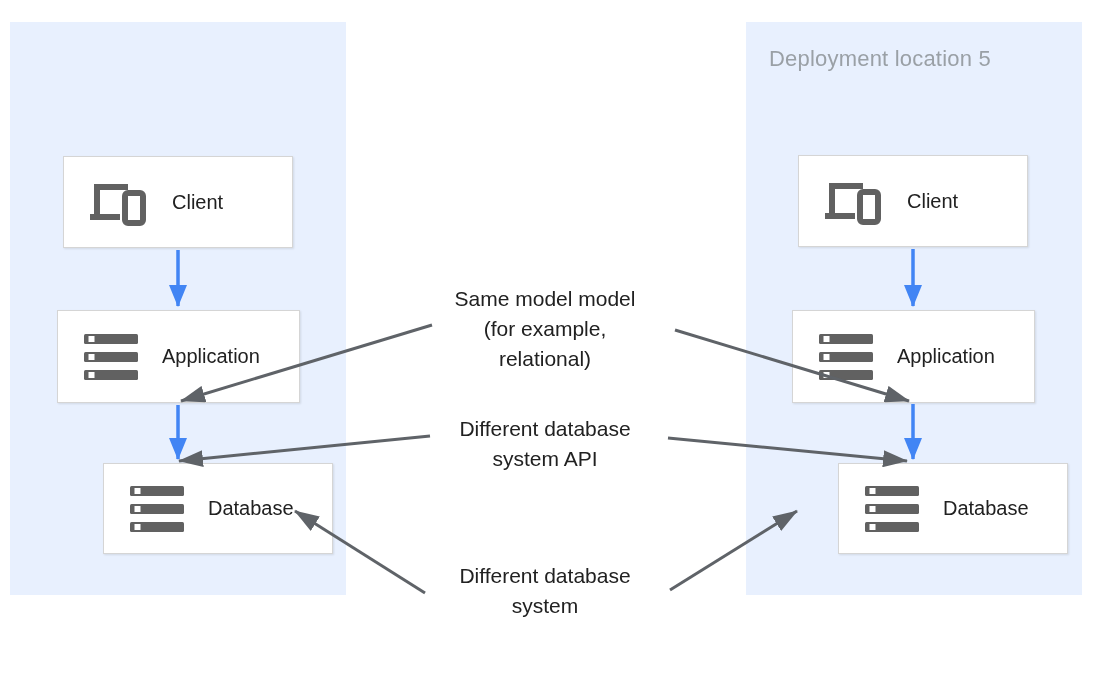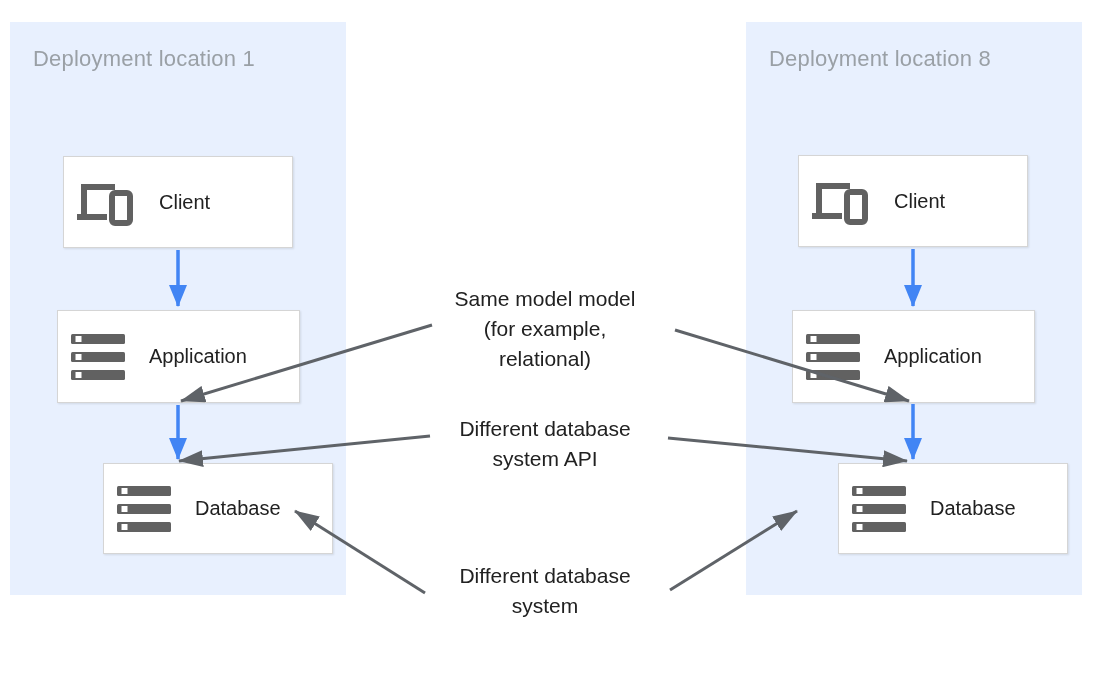--- a/index.html
+++ b/index.html
@@ -28,21 +28,21 @@
     letter-spacing: 0.2px;
     white-space: nowrap;
   }
   .node {
     position: absolute;
     background: #ffffff;
     border: 1px solid #d5d5d5;
     box-shadow: 1px 1px 2px rgba(0,0,0,0.10);
     display: flex;
     align-items: center;
-    padding-left: 13px;
+    padding-left: 26px;
     gap: 24px;
     box-sizing: border-box;
   }
   .node-client      { left: 53px; top: 134px; width: 230px; height: 92px; }
   .node-application { left: 47px; top: 288px; width: 243px; height: 93px; }
   .node-database    { left: 53px; top: 441px; width: 230px; height: 91px; margin-left: 40px; }
   .panel-2 .node-client      { left: 52px; top: 133px; }
   .panel-2 .node-application { left: 46px; top: 288px; }
   .panel-2 .node-database    { left: 52px; top: 441px; }
   .node-label {
@@ -71,21 +71,20 @@
   .note-1 { top: 284px; }
   .note-2 { top: 414px; }
   .note-3 { top: 561px; }
 </style>
 </head>
 <body>
 
 <div class="canvas">
 
   <section class="panel panel-1">
-    <div class="panel-title">Deployment location 1</div>
 
     <div class="node node-client">
       <svg class="icon" width="58" height="48" viewBox="0 0 58 48" aria-hidden="true">
         <path fill="#616161" d="M4 6 h34 v6 H10 v24 H4 Z"></path>
         <path fill="#616161" d="M0 36 h30 v6 H0 Z"></path>
         <rect x="35" y="15" width="18" height="30" rx="3" fill="#ffffff" stroke="#616161" stroke-width="6"></rect>
       </svg>
       <span class="node-label">Client</span>
     </div>
 
@@ -116,21 +115,21 @@
           <rect x="4.5" y="2" width="6" height="6"></rect>
           <rect x="4.5" y="20" width="6" height="6"></rect>
           <rect x="4.5" y="38" width="6" height="6"></rect>
         </g>
       </svg>
       <span class="node-label">Database</span>
     </div>
   </section>
 
   <section class="panel panel-2">
-    <div class="panel-title">Deployment location 8</div>
+    <div class="panel-title">Deployment location 5</div>
 
     <div class="node node-client">
       <svg class="icon" width="58" height="48" viewBox="0 0 58 48" aria-hidden="true">
         <path fill="#616161" d="M4 6 h34 v6 H10 v24 H4 Z"></path>
         <path fill="#616161" d="M0 36 h30 v6 H0 Z"></path>
         <rect x="35" y="15" width="18" height="30" rx="3" fill="#ffffff" stroke="#616161" stroke-width="6"></rect>
       </svg>
       <span class="node-label">Client</span>
     </div>
 

